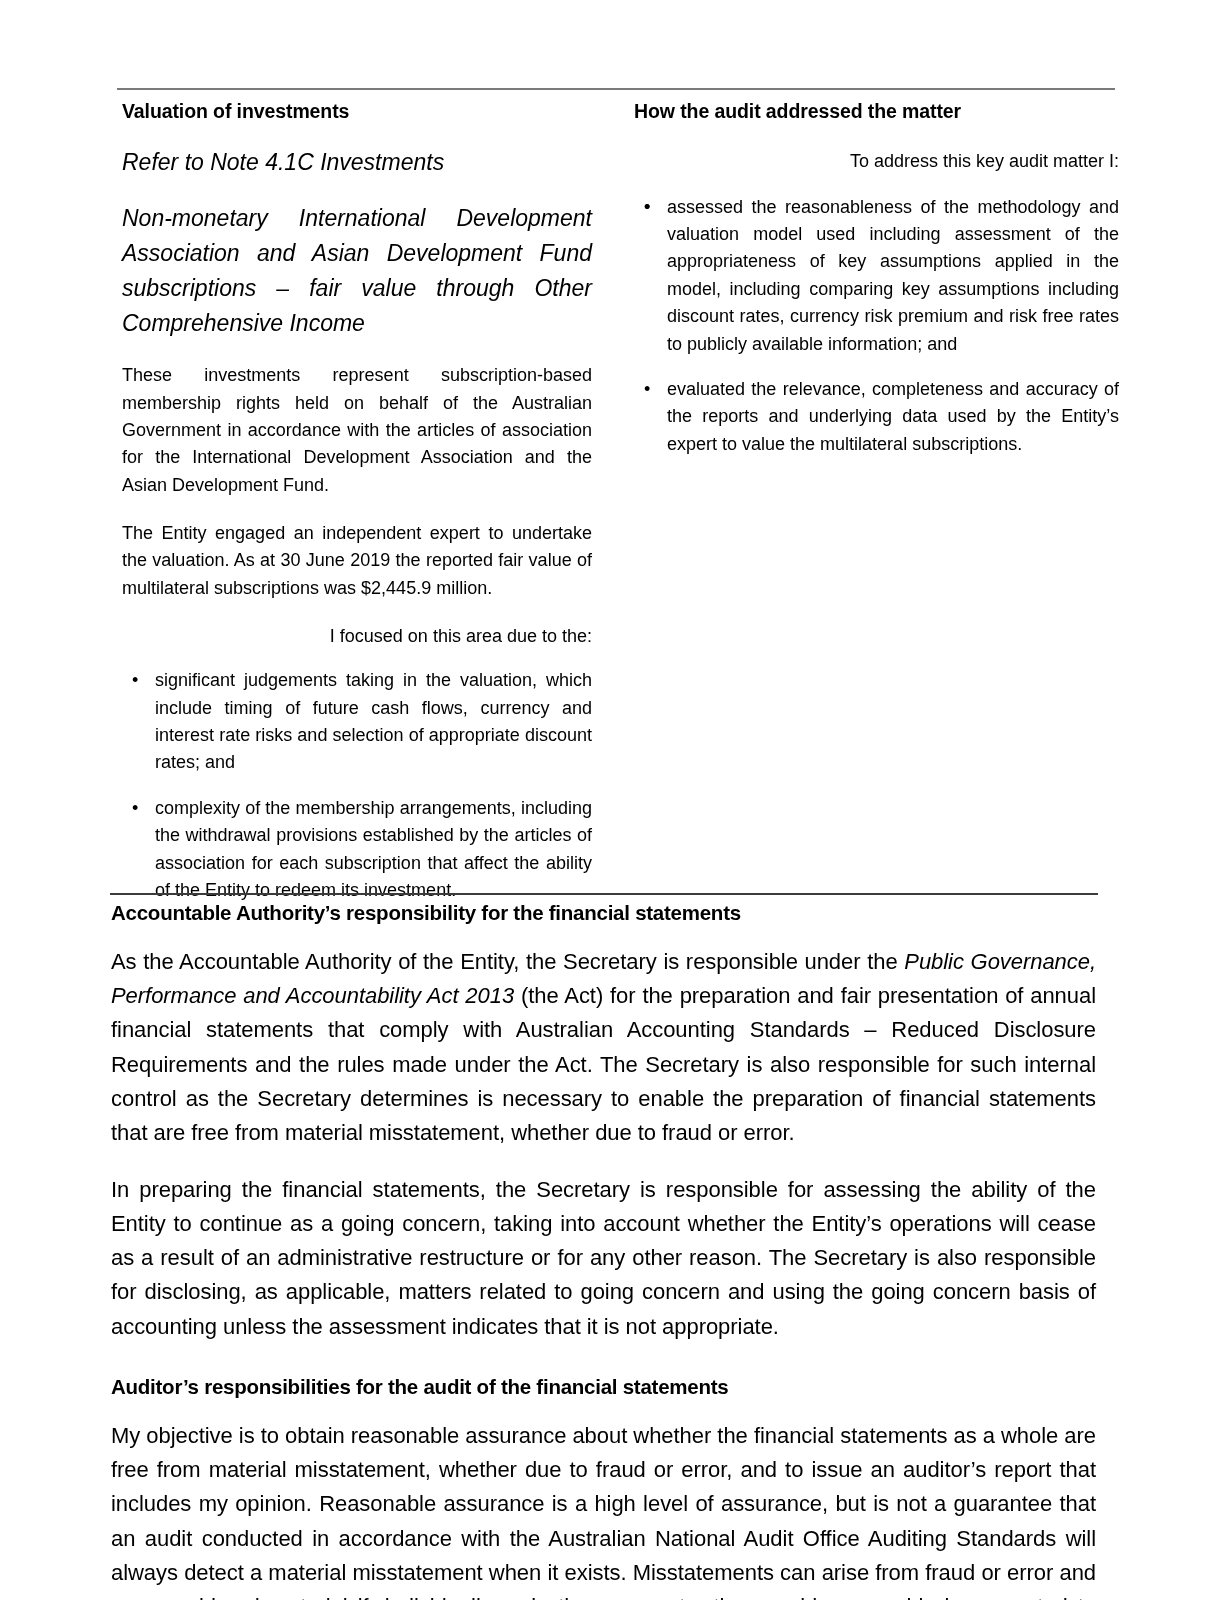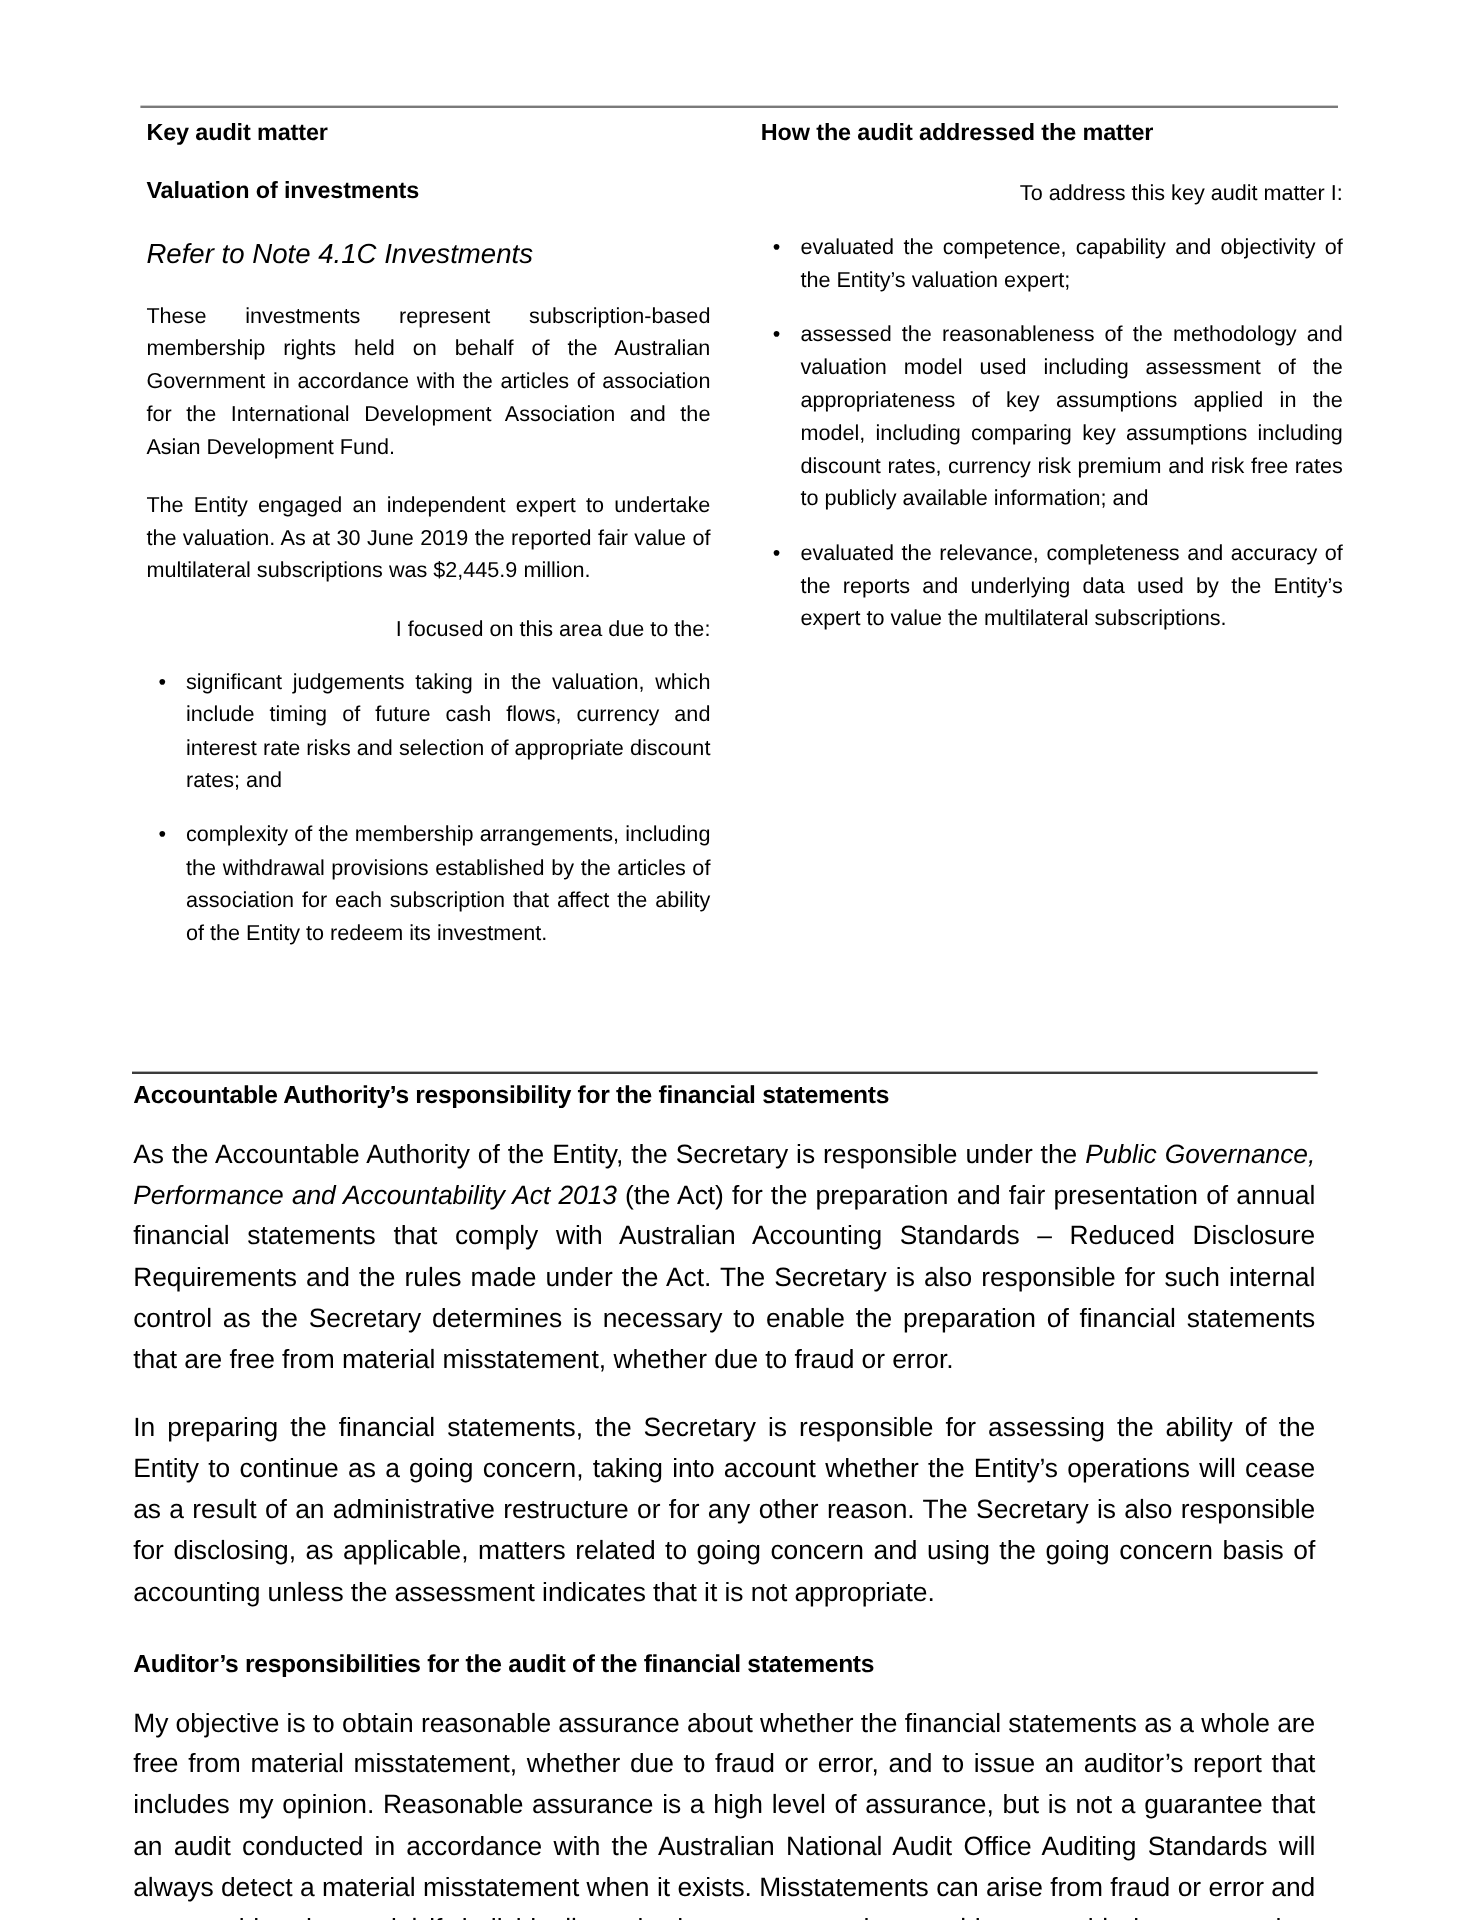--- a/index.html
+++ b/index.html
@@ -146,23 +146,23 @@
 <body>
 
 <div class="page">
 
   <div class="kam-rule-top"></div>
 
   <div class="kam-wrap">
     <div class="kam-cols">
 
       <div class="col-left">
-        <h2 class="col-head">Key audit matter</h2>
         <h3 class="sub-head">Valuation of investments</h3>
         <p class="it">Refer to Note 4.1C Investments</p>
+        <p class="it">Non-monetary International Development Association and Asian Development Fund subscriptions – fair value through Other Comprehensive Income</p>
         <p class="body">These investments represent subscription-based membership rights held on behalf of the Australian Government in accordance with the articles of association for the International Development Association and the Asian Development Fund.</p>
         <p class="body">The Entity engaged an independent expert to undertake the valuation. As at 30 June 2019 the reported fair value of multilateral subscriptions was $2,445.9 million.</p>
         <p class="lead">I focused on this area due to the:</p>
         <ul class="bl">
           <li>
             <span class="dot">•</span>
             <span>significant judgements taking in the valuation, which include timing of future cash flows, currency and interest rate risks and selection of appropriate discount rates; and</span>
           </li>
           <li>
             <span class="dot">•</span>
@@ -170,21 +170,20 @@
           </li>
         </ul>
       </div>
 
       <div class="col-right">
         <h2 class="col-head">How the audit addressed the matter</h2>
         <p class="lead">To address this key audit matter I:</p>
         <ul class="bl">
           <li>
             <span class="dot">•</span>
-            <span>evaluated the competence, capability and objectivity of the Entity’s valuation expert;</span>
           </li>
           <li>
             <span class="dot">•</span>
             <span>assessed the reasonableness of the methodology and valuation model used including assessment of the appropriateness of key assumptions applied in the model, including comparing key assumptions including discount rates, currency risk premium and risk free rates to publicly available information; and</span>
           </li>
           <li>
             <span class="dot">•</span>
             <span>evaluated the relevance, completeness and accuracy of the reports and underlying data used by the Entity’s expert to value the multilateral subscriptions.</span>
           </li>
         </ul>

